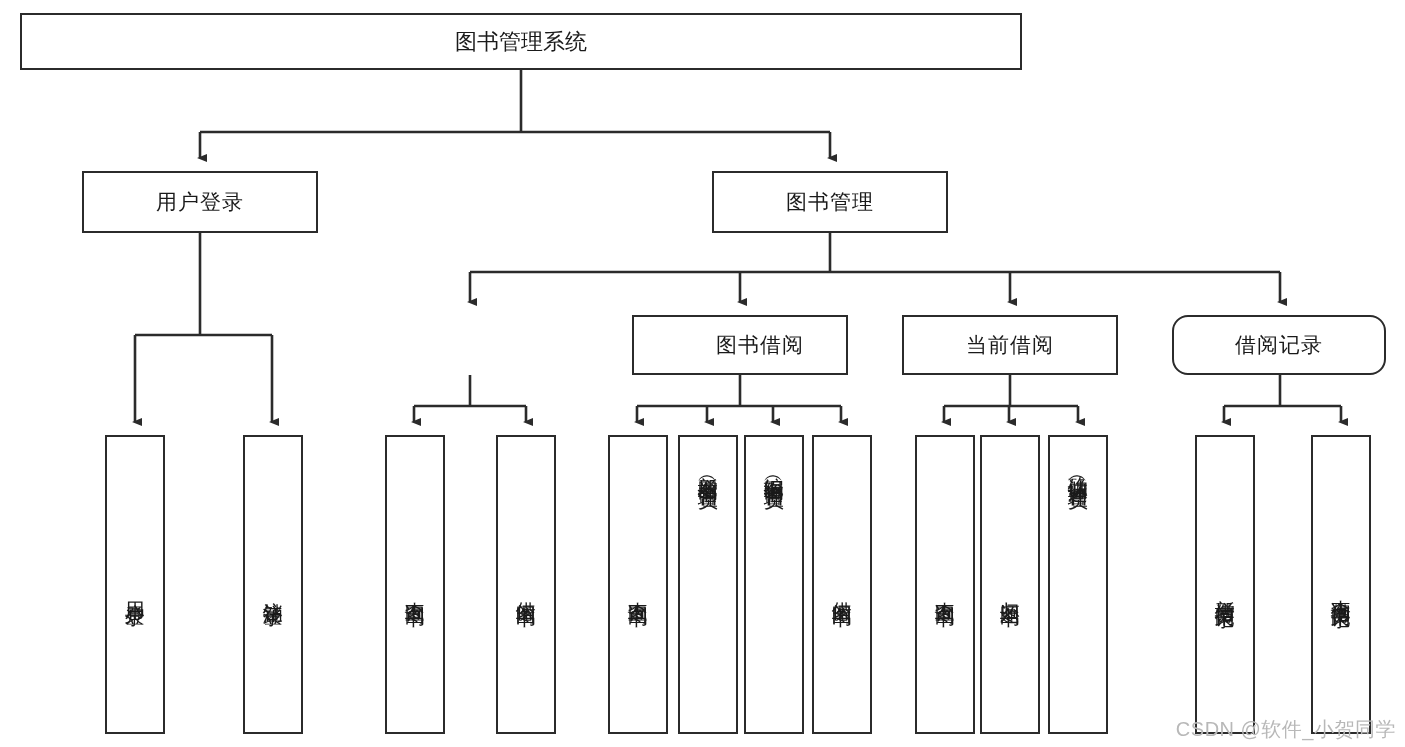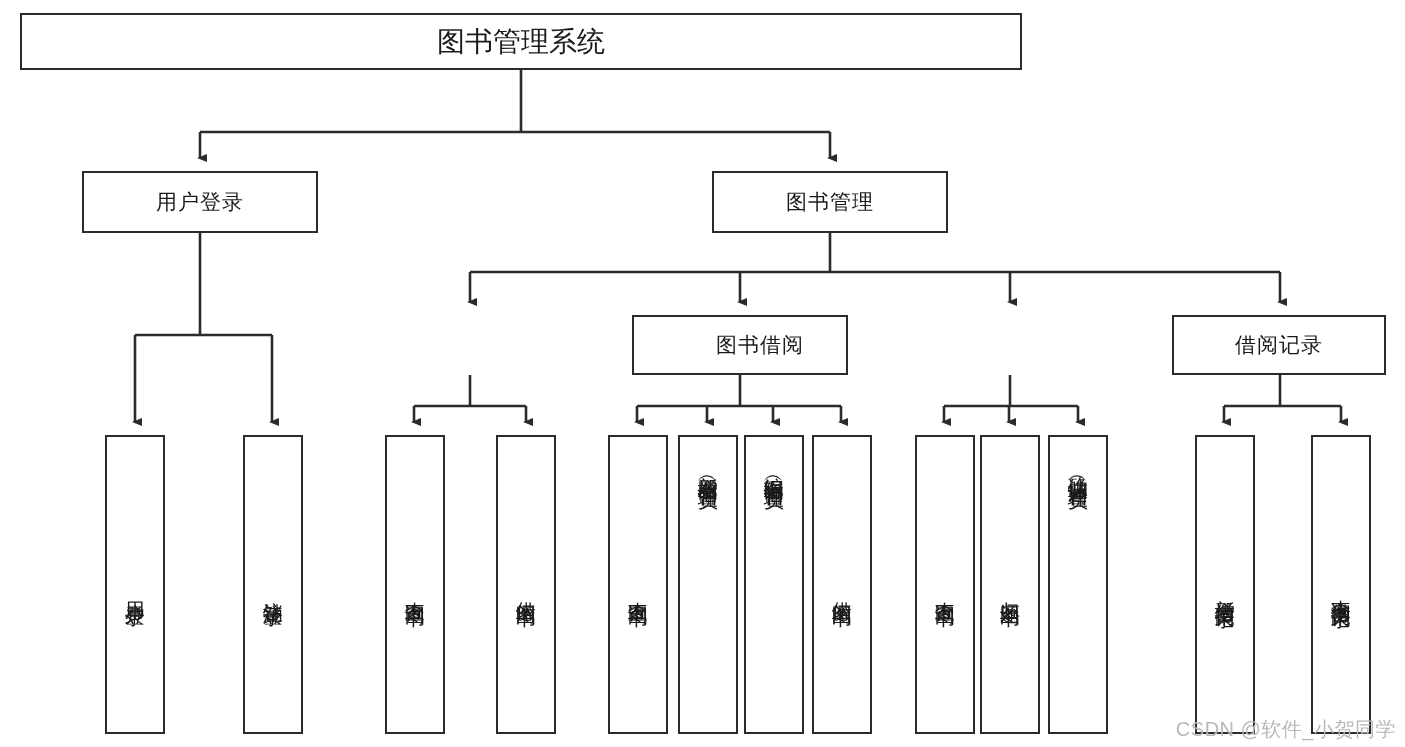--- a/index.html
+++ b/index.html
@@ -5,21 +5,21 @@
   html,body{margin:0;padding:0;background:#ffffff;}
   body{width:1405px;height:747px;overflow:hidden;
        font-family:"Liberation Sans","DejaVu Sans",sans-serif;}
   #canvas{position:relative;width:1405px;height:747px;background:#fff;}
   svg.links{position:absolute;left:0;top:0;width:1405px;height:747px;}
 
   .node{position:absolute;box-sizing:border-box;background:#ffffff;
         border:2px solid #2b2b2b;display:flex;align-items:center;
         justify-content:center;color:#1a1a1a;}
   .node.h{font-size:21px;letter-spacing:1px;}
-  .node.root{font-size:28px;}
+  .node.root{font-size:22px;}
   .node.leaf{font-size:20px;align-items:flex-start;padding-top:10px;}
   .vtext{writing-mode:vertical-rl;text-orientation:upright;
          line-height:1.22;letter-spacing:2px;white-space:pre;
          display:block;margin:0 auto;}
   .leafwrap{width:100%;height:100%;display:flex;align-items:center;
             justify-content:center;}
   .leafwrap.top{align-items:flex-start;padding-top:14px;box-sizing:border-box;}
   .watermark{position:absolute;right:9px;bottom:4px;font-size:20px;
              color:#b8b8b8;letter-spacing:.5px;white-space:nowrap;}
 </style>
@@ -85,21 +85,24 @@
   <div class="node h" style="left:82px;top:171px;width:236px;height:62px;">
     <span>用户登录</span>
   </div>
   <div class="node h" style="left:712px;top:171px;width:236px;height:62px;">
     <span>图书管理</span>
   </div>
 
   <div class="node h" style="left:632px;top:315px;width:216px;height:60px;padding-left:40px;">
     <span>图书借阅</span>
   </div>
-  <div class="node h" style="left:1172px;top:315px;width:214px;height:60px;">
+  <div class="node h" style="left:902px;top:315px;width:216px;height:60px;">
+    <span>当前借阅</span>
+  </div>
+  <div class="node h" style="left:1172px;top:315px;width:214px;height:60px;border-radius:16px;">
     <span>借阅记录</span>
   </div>
 
   <div class="node leaf" style="left:105px;top:435px;width:60px;height:299px;">
     <div class="leafwrap">
       <span class="vtext">用户登录</span>
     </div>
   </div>
   <div class="node leaf" style="left:243px;top:435px;width:60px;height:299px;">
     <div class="leafwrap">

